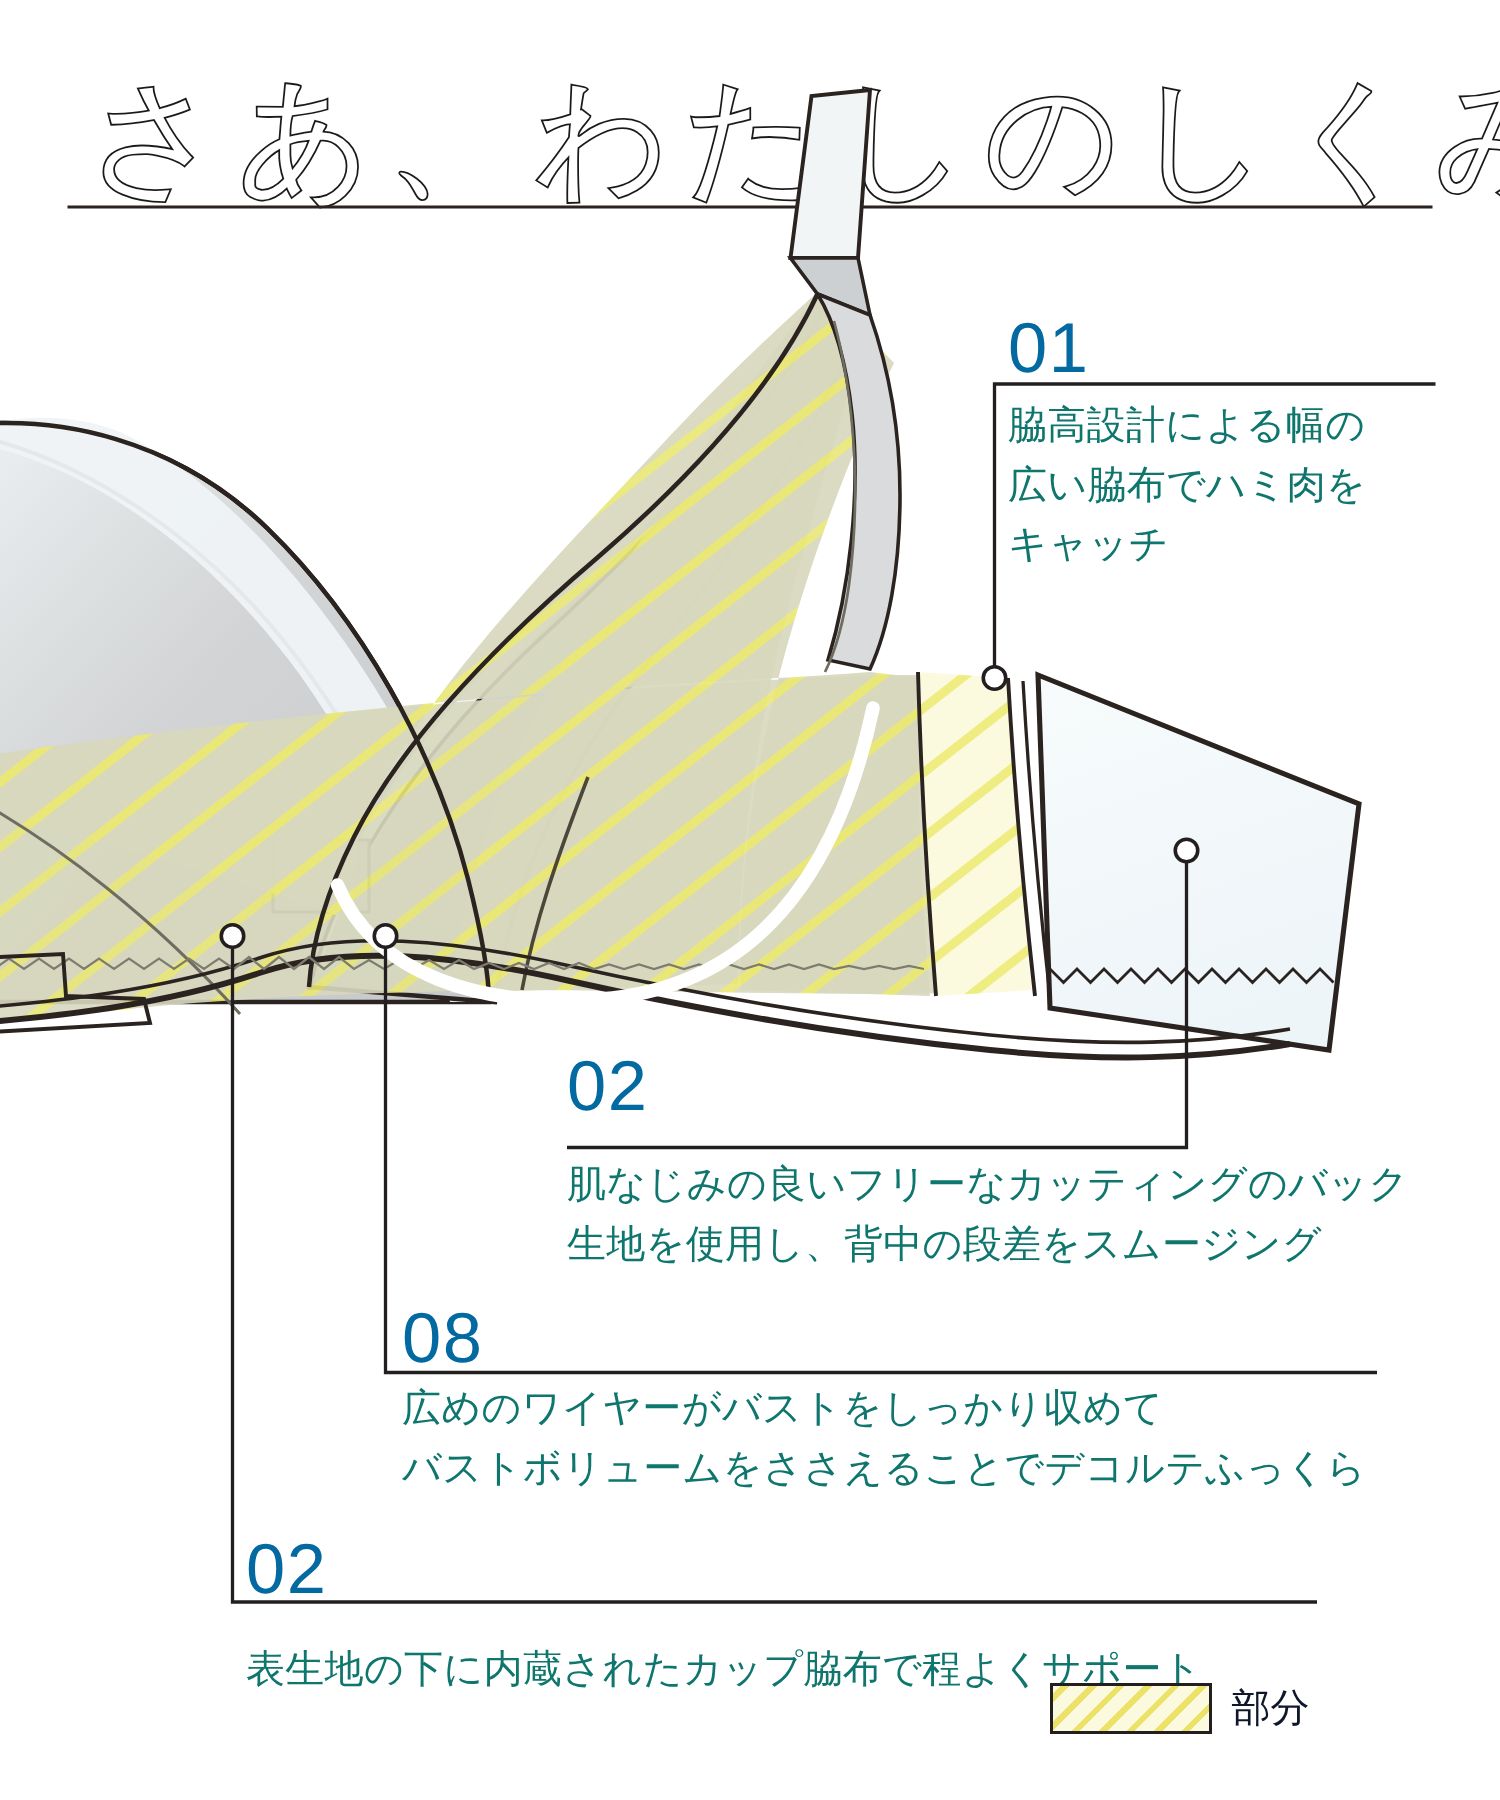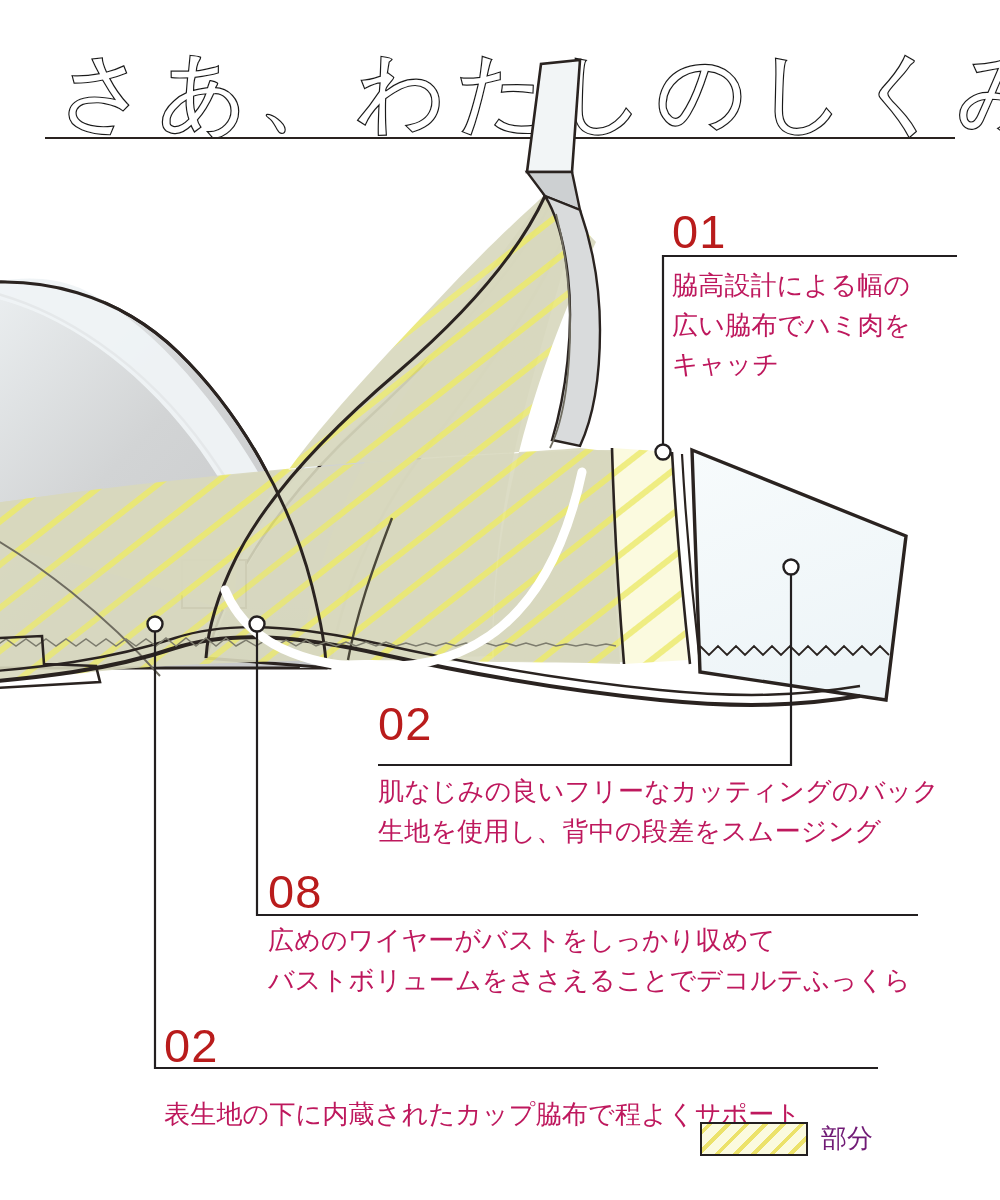--- a/index.html
+++ b/index.html
@@ -30,29 +30,29 @@
     border-top:2.6px solid #2a2320;
   }
 
   
   .callout{position:absolute;}
   .callout .num{
     font-family:"Liberation Sans","DejaVu Sans",sans-serif;
     font-size:47px;
     font-weight:400;
     letter-spacing:1px;
-    color:#b91c1c;
+    color:#0369a1;
     line-height:1;
     display:block;
   }
   .callout .body{
-    font-family:Liberation Serif, serif;
+    font-family:Liberation Mono, monospace;
     font-size:26.5px;
     line-height:1.46;
-    color:#be185d;
+    color:#0f766e;
     white-space:pre-line;
     letter-spacing:0.2px;
   }
   #callout-01{left:672px;top:208px;width:300px;}
   #callout-01 .body{padding-top:11px;font-size:26px;line-height:1.52;}
 
   #callout-02{left:378px;top:676px;width:600px;margin-top:24px;}
   #callout-02 .body{padding-top:25px;font-size:26px;line-height:1.52;}
 
   #callout-03{left:268px;top:868px;width:680px;}
@@ -67,21 +67,21 @@
     width:104px;height:30px;
     border:2.4px solid #231f20;
     background-color:#fbfadf;
     background-image:repeating-linear-gradient(
        -45deg,
        rgba(0,0,0,0) 0px, rgba(0,0,0,0) 9px,
        #ece26a 9px, #ece26a 13px);
   }
   #legend-label{
     font-family:"DejaVu Sans","Liberation Sans",sans-serif;
-    font-size:26px;color:#701a75;
+    font-size:26px;color:#0f172a;
   }
 </style>
 </head>
 <body>
 
 <div class="stage">
 
   <div id="title-block">
     <svg id="title-svg" viewBox="0 0 1000 120" xmlns="http://www.w3.org/2000/svg">
       <text class="title-text" x="58" y="94">さあ、わたしのしくみ</text>

